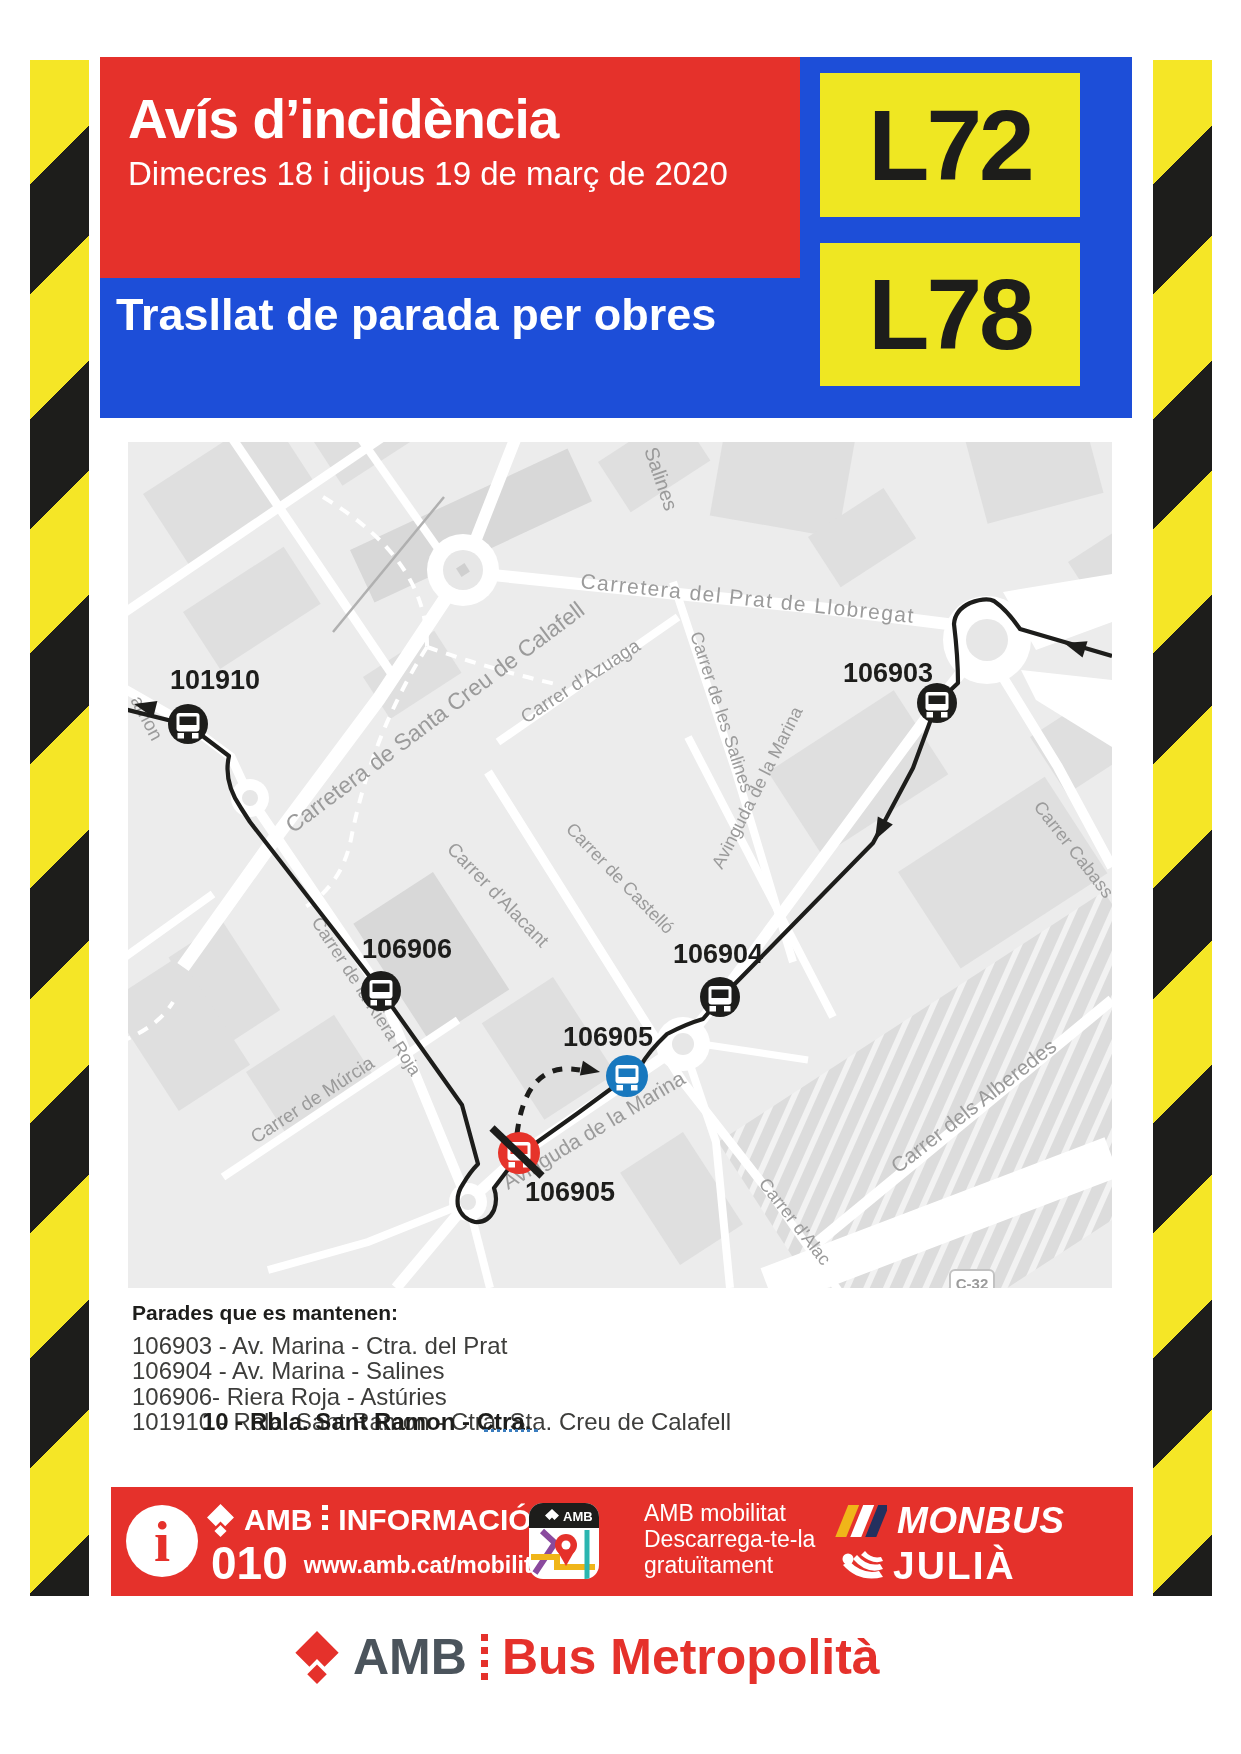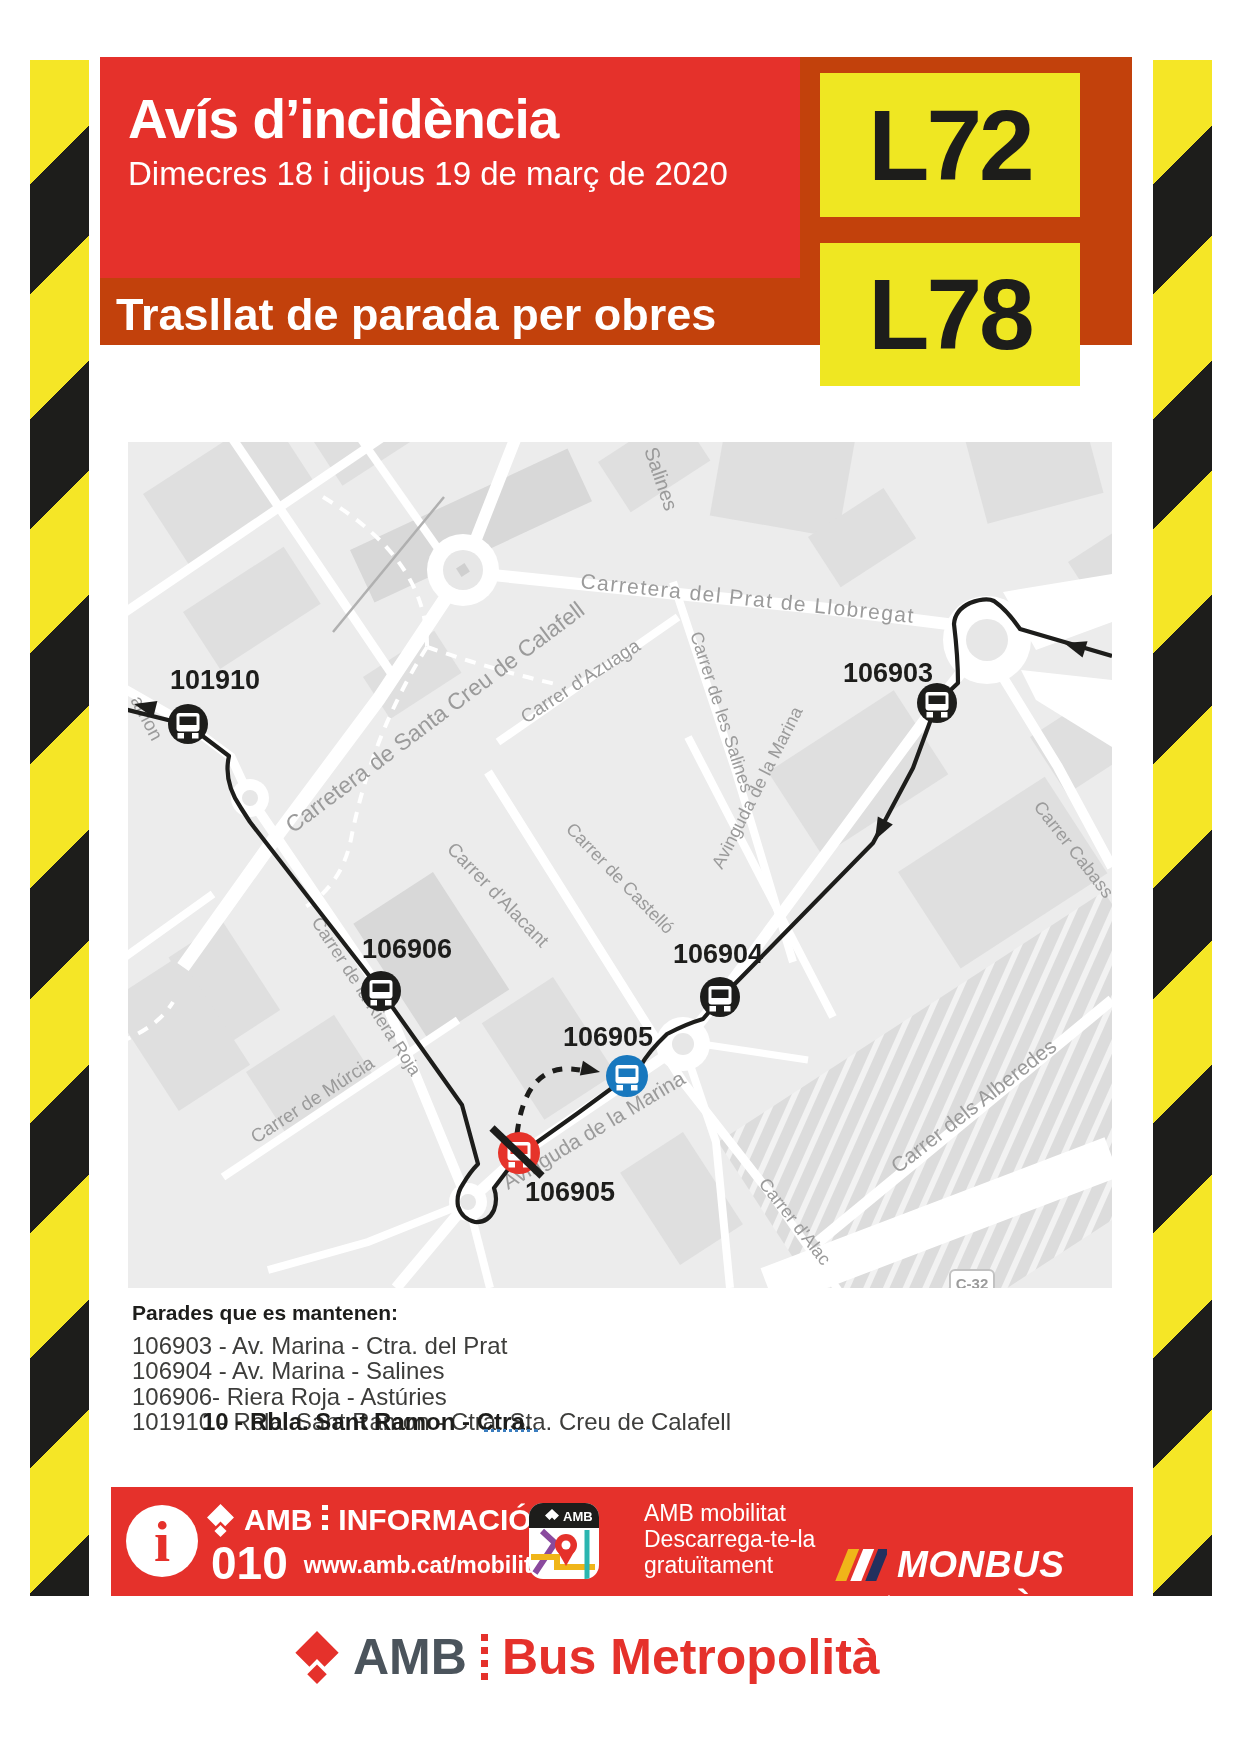--- a/index.html
+++ b/index.html
@@ -4,21 +4,21 @@
 <style>
   html,body{margin:0;padding:0;background:#ffffff;}
   .page{position:relative;width:1241px;height:1754px;background:#fff;
         font-family:"Liberation Sans",sans-serif;overflow:hidden;}
   
   .stripe{position:absolute;top:60px;height:1536px;width:59px;
           background:repeating-linear-gradient(135deg,#f5e626 0 88px,#1d1d1b 88px 166px);}
   .stripe.left{left:30px;}
   .stripe.right{left:1153px;}
   
-  .salmon{position:absolute;left:100px;top:57px;width:1032px;height:288px;background:#c2410c;}
+  .salmon{position:absolute;left:100px;top:57px;width:1032px;height:361px;background:#1d4ed8;}
   .redbox{position:absolute;left:0;top:0;width:700px;height:221px;background:#e5312b;}
   .title{position:absolute;left:28px;top:30px;color:#fff;font-size:55px;font-weight:800;letter-spacing:-1px;}
   .date{position:absolute;left:28px;top:98px;color:#fff;font-size:33px;}
   .subtitle{position:absolute;left:16px;top:232px;color:#fff;font-size:45px;font-weight:800;}
   .lbadge{position:absolute;left:720px;width:260px;height:144px;background:#efe722;color:#1d1d1b;
           font-size:100px;font-weight:800;letter-spacing:-3px;display:flex;align-items:center;justify-content:center;}
   .l72{top:16px;} .l78{top:186px;height:143px;}
   
   .map{position:absolute;left:128px;top:442px;width:984px;height:846px;background:#ececec;}
   .map text{font-family:"Liberation Sans",sans-serif;}
@@ -38,23 +38,23 @@
   .ambrow{position:absolute;left:96px;top:16px;display:flex;align-items:center;gap:10px;}
   .ambrow .w{font-size:30px;font-weight:800;letter-spacing:0;}
   .wdots{width:6px;height:30px;background:repeating-linear-gradient(#fff 0 5px,transparent 5px 10px);}
   .inforow{position:absolute;left:100px;top:54px;display:flex;align-items:flex-end;gap:16px;}
   .phone{font-size:46px;font-weight:800;line-height:44px;}
   .url{font-size:23px;font-weight:bold;padding-bottom:6px;}
   .appicon{position:absolute;left:418px;top:16px;}
   .apptext{position:absolute;left:533px;top:13px;font-size:23px;line-height:26px;}
   .apptext .b{font-weight:400;}
   .monbus{position:absolute;left:724px;top:13px;}
-  .monrow1{display:flex;align-items:center;gap:10px;margin-top:44px;}
+  .monrow1{display:flex;align-items:center;gap:10px;}
   .monword{font-size:37px;font-style:italic;font-weight:800;letter-spacing:0.5px;}
-  .monrow2{display:flex;align-items:center;gap:8px;margin-top:2px;margin-left:4px;justify-content:center;}
+  .monrow2{display:flex;align-items:center;gap:8px;margin-top:2px;margin-left:4px;}
   .julia{font-size:39px;font-weight:800;letter-spacing:2px;}
   
   .brand{position:absolute;left:295px;top:1628px;display:flex;align-items:center;gap:14px;}
   .brand .amb{font-size:50px;font-weight:800;color:#4b545c;letter-spacing:0;}
   .rdots{width:7px;height:46px;background:repeating-linear-gradient(#e5312b 0 7px,transparent 7px 13px);}
   .brand .prod{font-size:50px;font-weight:800;color:#e5312b;}
 </style>
 </head>
 <body>
 

